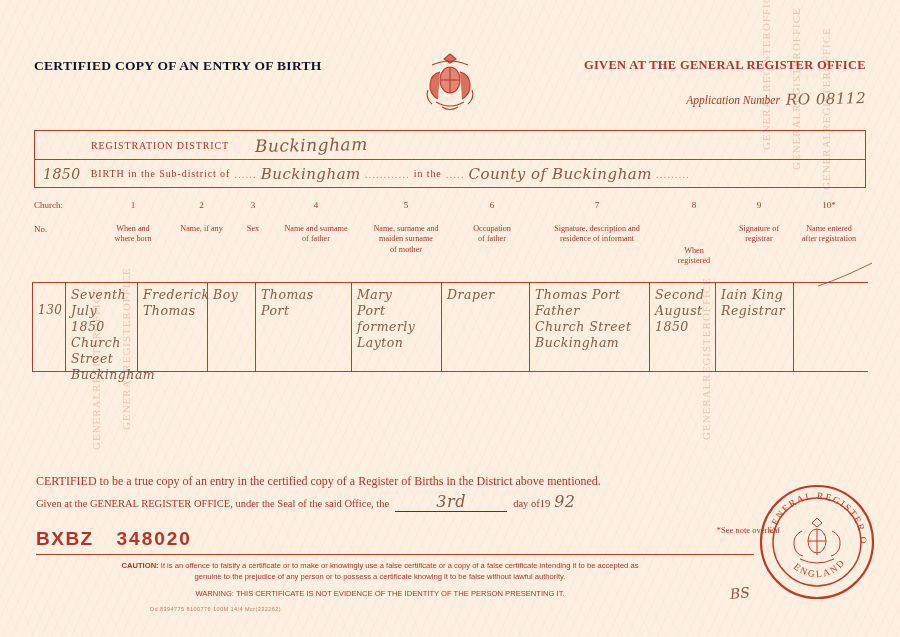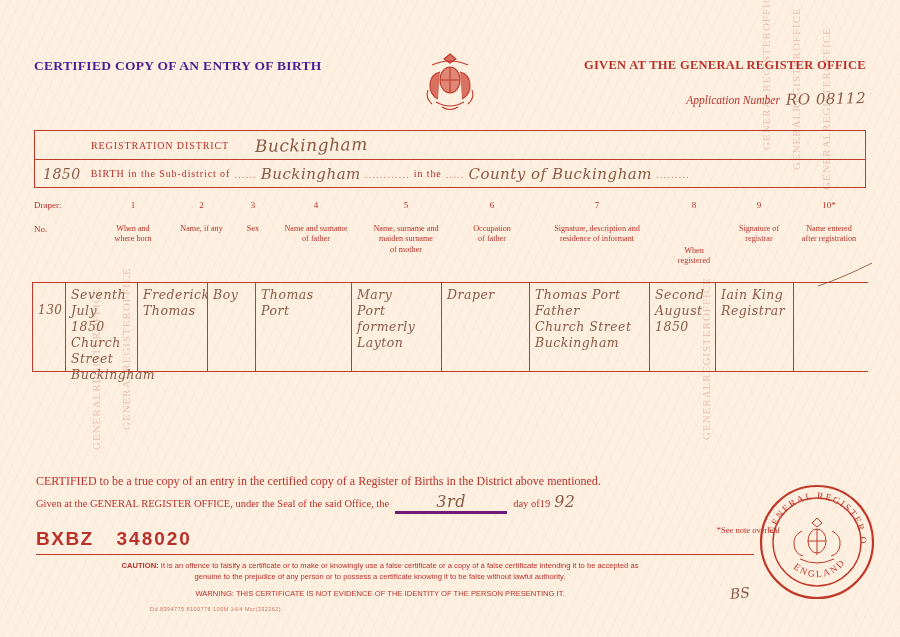--- a/index.html
+++ b/index.html
@@ -35,21 +35,21 @@
   .sheet{position:absolute;inset:0;padding:0;}
 
   
   .hdr{
     position:absolute;top:58px;left:34px;right:34px;
     display:flex;align-items:flex-start;justify-content:space-between;
   }
   .hdr-left{
     font-family:"Liberation Serif", serif;
     font-weight:bold;font-size:13.5px;letter-spacing:.3px;
-    color:#4c1d95;
+    color:#0f172a;
   }
   .hdr-right{
     font-family:"Liberation Serif", serif;
     font-weight:bold;font-size:12.5px;letter-spacing:.3px;
     color:#b8322b;
     text-align:right;
   }
   .crest{
     position:absolute;left:50%;top:50px;transform:translateX(-50%);
     width:56px;height:66px;
@@ -106,21 +106,21 @@
   
   .cert{
     position:absolute;left:36px;top:474px;font-size:12px;color:#b8322b;
   }
   .given{
     position:absolute;left:36px;top:492px;right:120px;font-size:10.5px;color:#b8322b;
     display:flex;align-items:baseline;
   }
   .given .hand{font-size:16px;}
   .uline{
-    display:inline-block;border-bottom:3px solid #701a75;
+    display:inline-block;border-bottom:1px solid #701a75;
     text-align:center;
   }
   .serial{
     position:absolute;left:36px;top:528px;
     font-family:"Liberation Sans", sans-serif;
     font-weight:bold;font-size:19px;letter-spacing:1.5px;color:#b8322b;
   }
   .serial .num{letter-spacing:2px;font-weight:bold;}
   .noteoverleaf{
     position:absolute;right:120px;top:525px;font-size:8.5px;color:#b8322b;
@@ -211,21 +211,21 @@
       <span class="dots">............</span>
       <span class="lbl-caps">in the</span>
       <span class="dots">.....</span>
       <span class="hand">County  of  Buckingham</span>
       <span class="dots">.........</span>
     </div>
   </div>
 
   <div class="colhead">
     <div class="line" style="margin-bottom:14px;">
-      <div class="ch-lead" style="width:62px;">Draper:</div>
+      <div class="ch-lead" style="width:62px;">Church:</div>
       <div class="ch-num" style="width:74px;">1</div>
       <div class="ch-num" style="width:63px;">2</div>
       <div class="ch-num" style="width:40px;">3</div>
       <div class="ch-num" style="width:86px;">4</div>
       <div class="ch-num" style="width:94px;">5</div>
       <div class="ch-num" style="width:78px;">6</div>
       <div class="ch-num" style="width:132px;">7</div>
       <div class="ch-num" style="width:62px;">8</div>
       <div class="ch-num" style="width:68px;">9</div>
       <div class="ch-num" style="width:72px;">10*</div>

